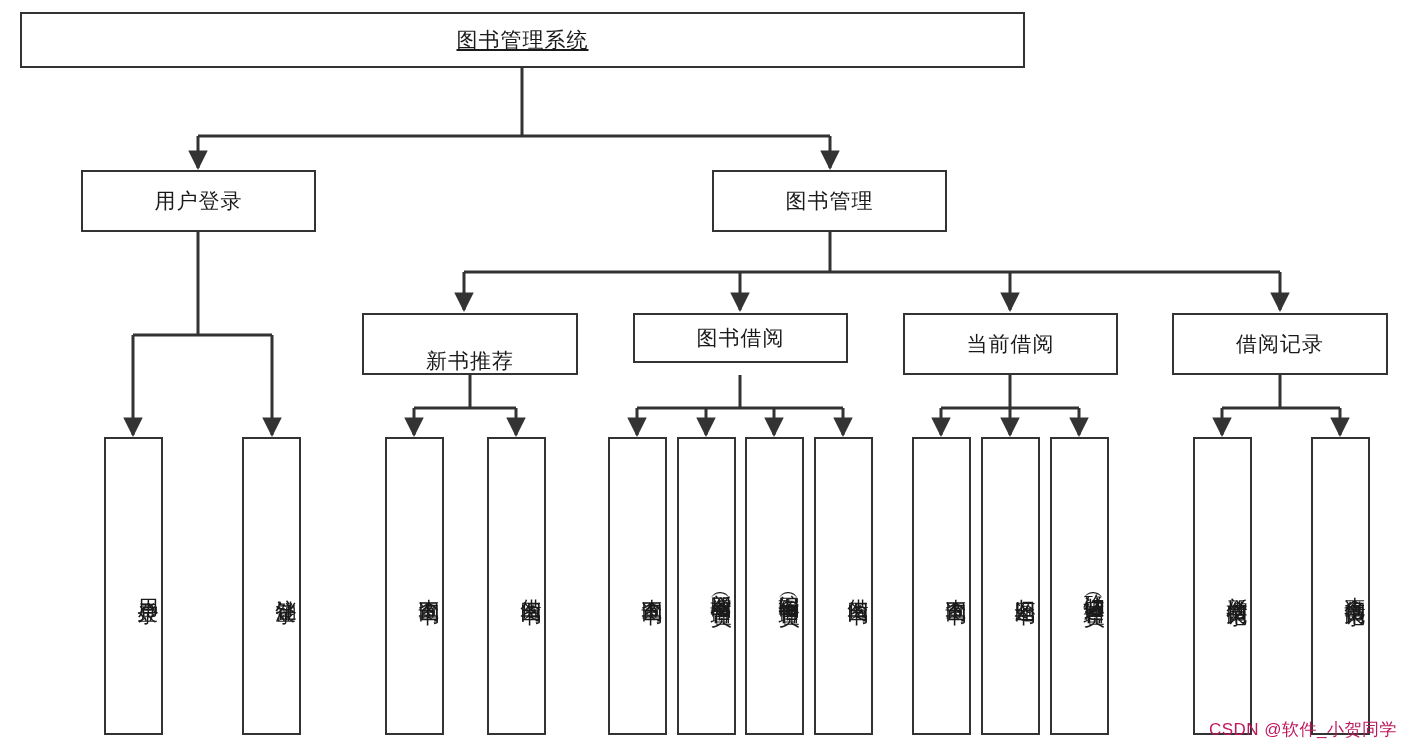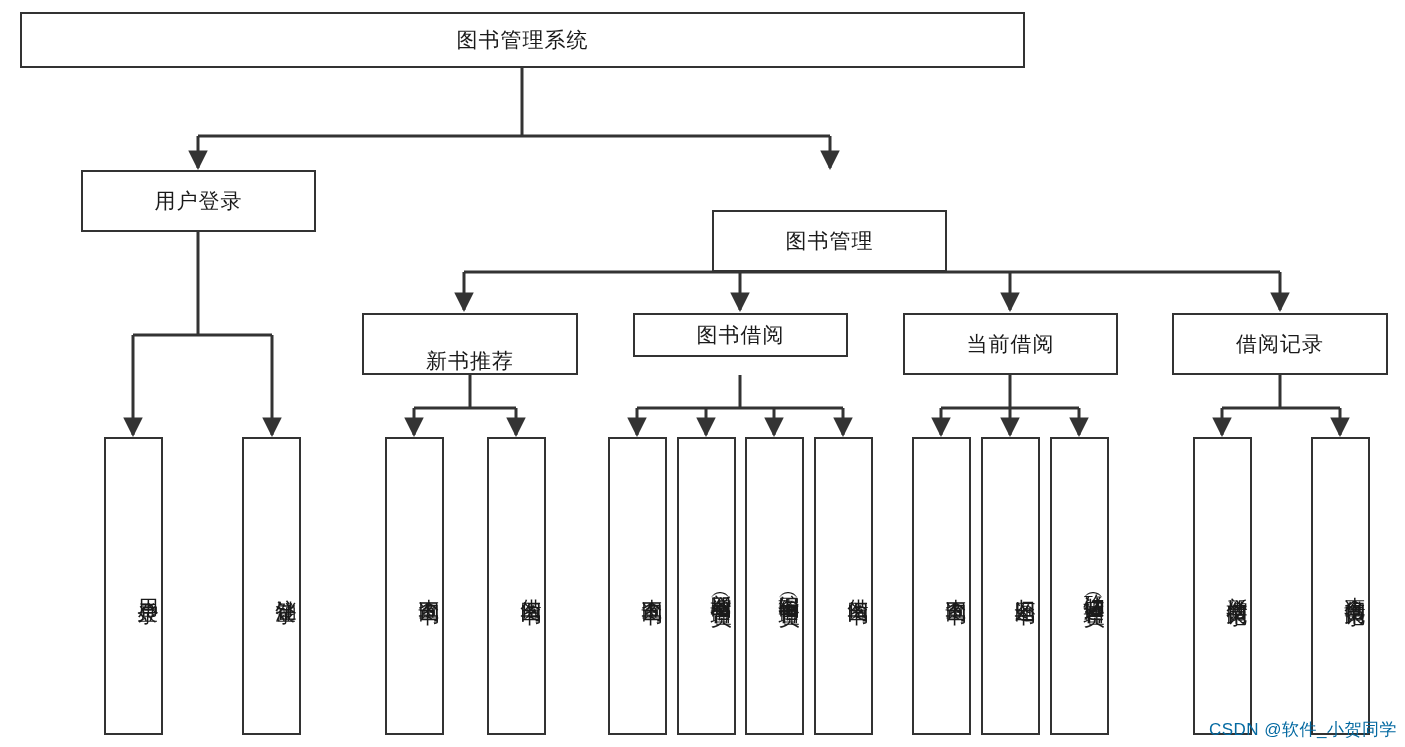--- a/index.html
+++ b/index.html
@@ -56,21 +56,21 @@
     white-space: nowrap;
   }
   .node-v > span {
     display: block;
   }
   .watermark {
     position: absolute;
     right: 8px;
     bottom: 6px;
     font-size: 17px;
-    color: #0369a1;
+    color: #be185d;
     letter-spacing: 0.5px;
     z-index: 3;
     white-space: nowrap;
     margin-top: 20px;
   }
 </style>
 </head>
 <body>
 
 <div id="canvas">
@@ -118,35 +118,35 @@
       <path d="M 1010 408 L 1010 435" marker-end="url(#arrow)"></path>
       <path d="M 1079 408 L 1079 435" marker-end="url(#arrow)"></path>
 
       <path d="M 1280 375 L 1280 408"></path>
       <path d="M 1222 408 L 1340 408"></path>
       <path d="M 1222 408 L 1222 435" marker-end="url(#arrow)"></path>
       <path d="M 1340 408 L 1340 435" marker-end="url(#arrow)"></path>
     </g>
   </svg>
 
-  <div class="node node-h" style="left:20px; top:12px; width:1005px; height:56px;">
+  <div class="node node-h" style="left:20px; top:12px; width:1005px; height:56px;text-decoration:underline;">
     <span>图书管理系统</span>
   </div>
 
   <div class="node node-h" style="left:81px; top:170px; width:235px; height:62px;">
     <span>用户登录</span>
   </div>
-  <div class="node node-h" style="left:712px; top:170px; width:235px; height:62px;margin-top:40px;">
+  <div class="node node-h" style="left:712px; top:170px; width:235px; height:62px;">
     <span>图书管理</span>
   </div>
 
   <div class="node node-h" style="left:362px; top:313px; width:216px; height:62px;align-items:flex-end;">
     <span>新书推荐</span>
   </div>
-  <div class="node node-h" style="left:633px; top:313px; width:215px; height:44px;">
+  <div class="node node-h" style="left:633px; top:313px; width:215px; height:50px;">
     <span>图书借阅</span>
   </div>
   <div class="node node-h" style="left:1172px; top:313px; width:216px; height:62px;">
     <span>借阅记录</span>
   </div>
   <div class="node node-h" style="left:903px; top:313px; width:215px; height:62px;">
     <span>当前借阅</span>
   </div>
 
   <div class="node node-v" style="left:104px; top:437px; width:59px; height:298px;">

